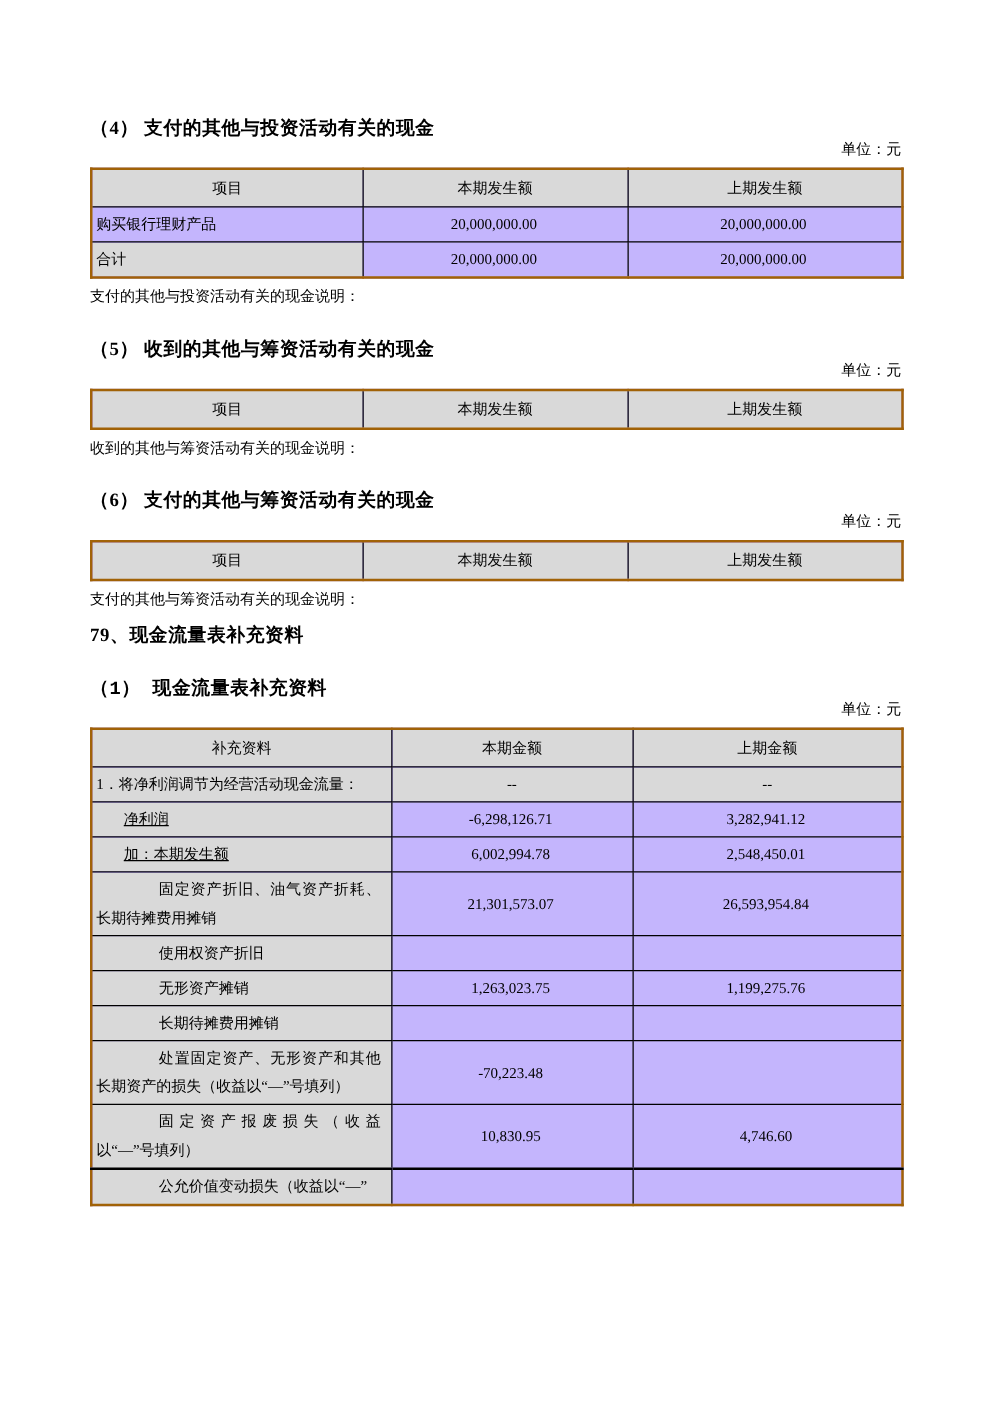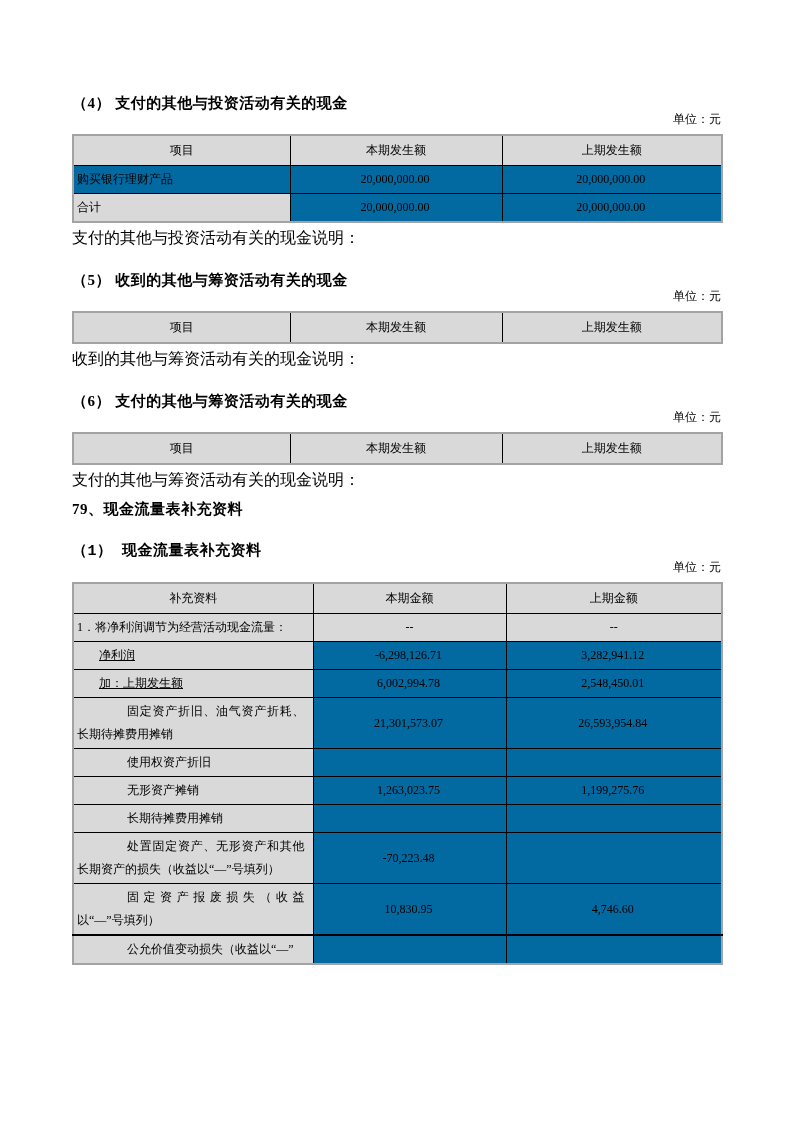--- a/index.html
+++ b/index.html
@@ -14,29 +14,29 @@
     overflow:hidden;
   }
   .sec-heading {
     font-size:15px; font-weight:bold; line-height:17px;
     letter-spacing:0.5px;
   }
   .unit-line {
     font-size:12px; line-height:14px; text-align:right;
     margin-bottom:8px;
   }
-  .note-line { font-size:16px; line-height:15px; margin-top:7px; }
+  .note-line { font-size:12px; line-height:15px; margin-top:7px; }
   .sec + .sec { margin-top:27px; }
   .h79  { margin-top:14px; }
   .h791 { margin-top:25px;font-family:Liberation Mono, monospace; }
 
   table {
     border-collapse:collapse; table-layout:fixed;
-    width:649px; border:2px solid #a3a3a3;
-    background:#0369a1;
+    width:649px; border:2px solid #a16207;
+    background:#c4b5fd;
   }
   th, td {
     border:1px solid #000;
     font-size:12px; font-weight:normal;
     vertical-align:middle;
     overflow:hidden;
   }
   th {
     background:#d9d9d9; text-align:center;
     padding:7px 2px; line-height:15px;
@@ -155,21 +155,21 @@
           <td class="lbl ind0 shade">1．将净利润调节为经营活动现金流量：</td>
           <td class="ctr shade">--</td>
           <td class="ctr shade">--</td>
         </tr>
         <tr>
           <td class="lbl ind1">净利润</td>
           <td class="num">-6,298,126.71</td>
           <td class="num">3,282,941.12</td>
         </tr>
         <tr>
-          <td class="lbl ind1">加：上期发生额</td>
+          <td class="lbl ind1">加：本期发生额</td>
           <td class="num">6,002,994.78</td>
           <td class="num">2,548,450.01</td>
         </tr>
         <tr>
           <td class="lbl ind2">固定资产折旧、油气资产折耗、长期待摊费用摊销</td>
           <td class="num">21,301,573.07</td>
           <td class="num">26,593,954.84</td>
         </tr>
         <tr>
           <td class="lbl ind2">使用权资产折旧</td>

